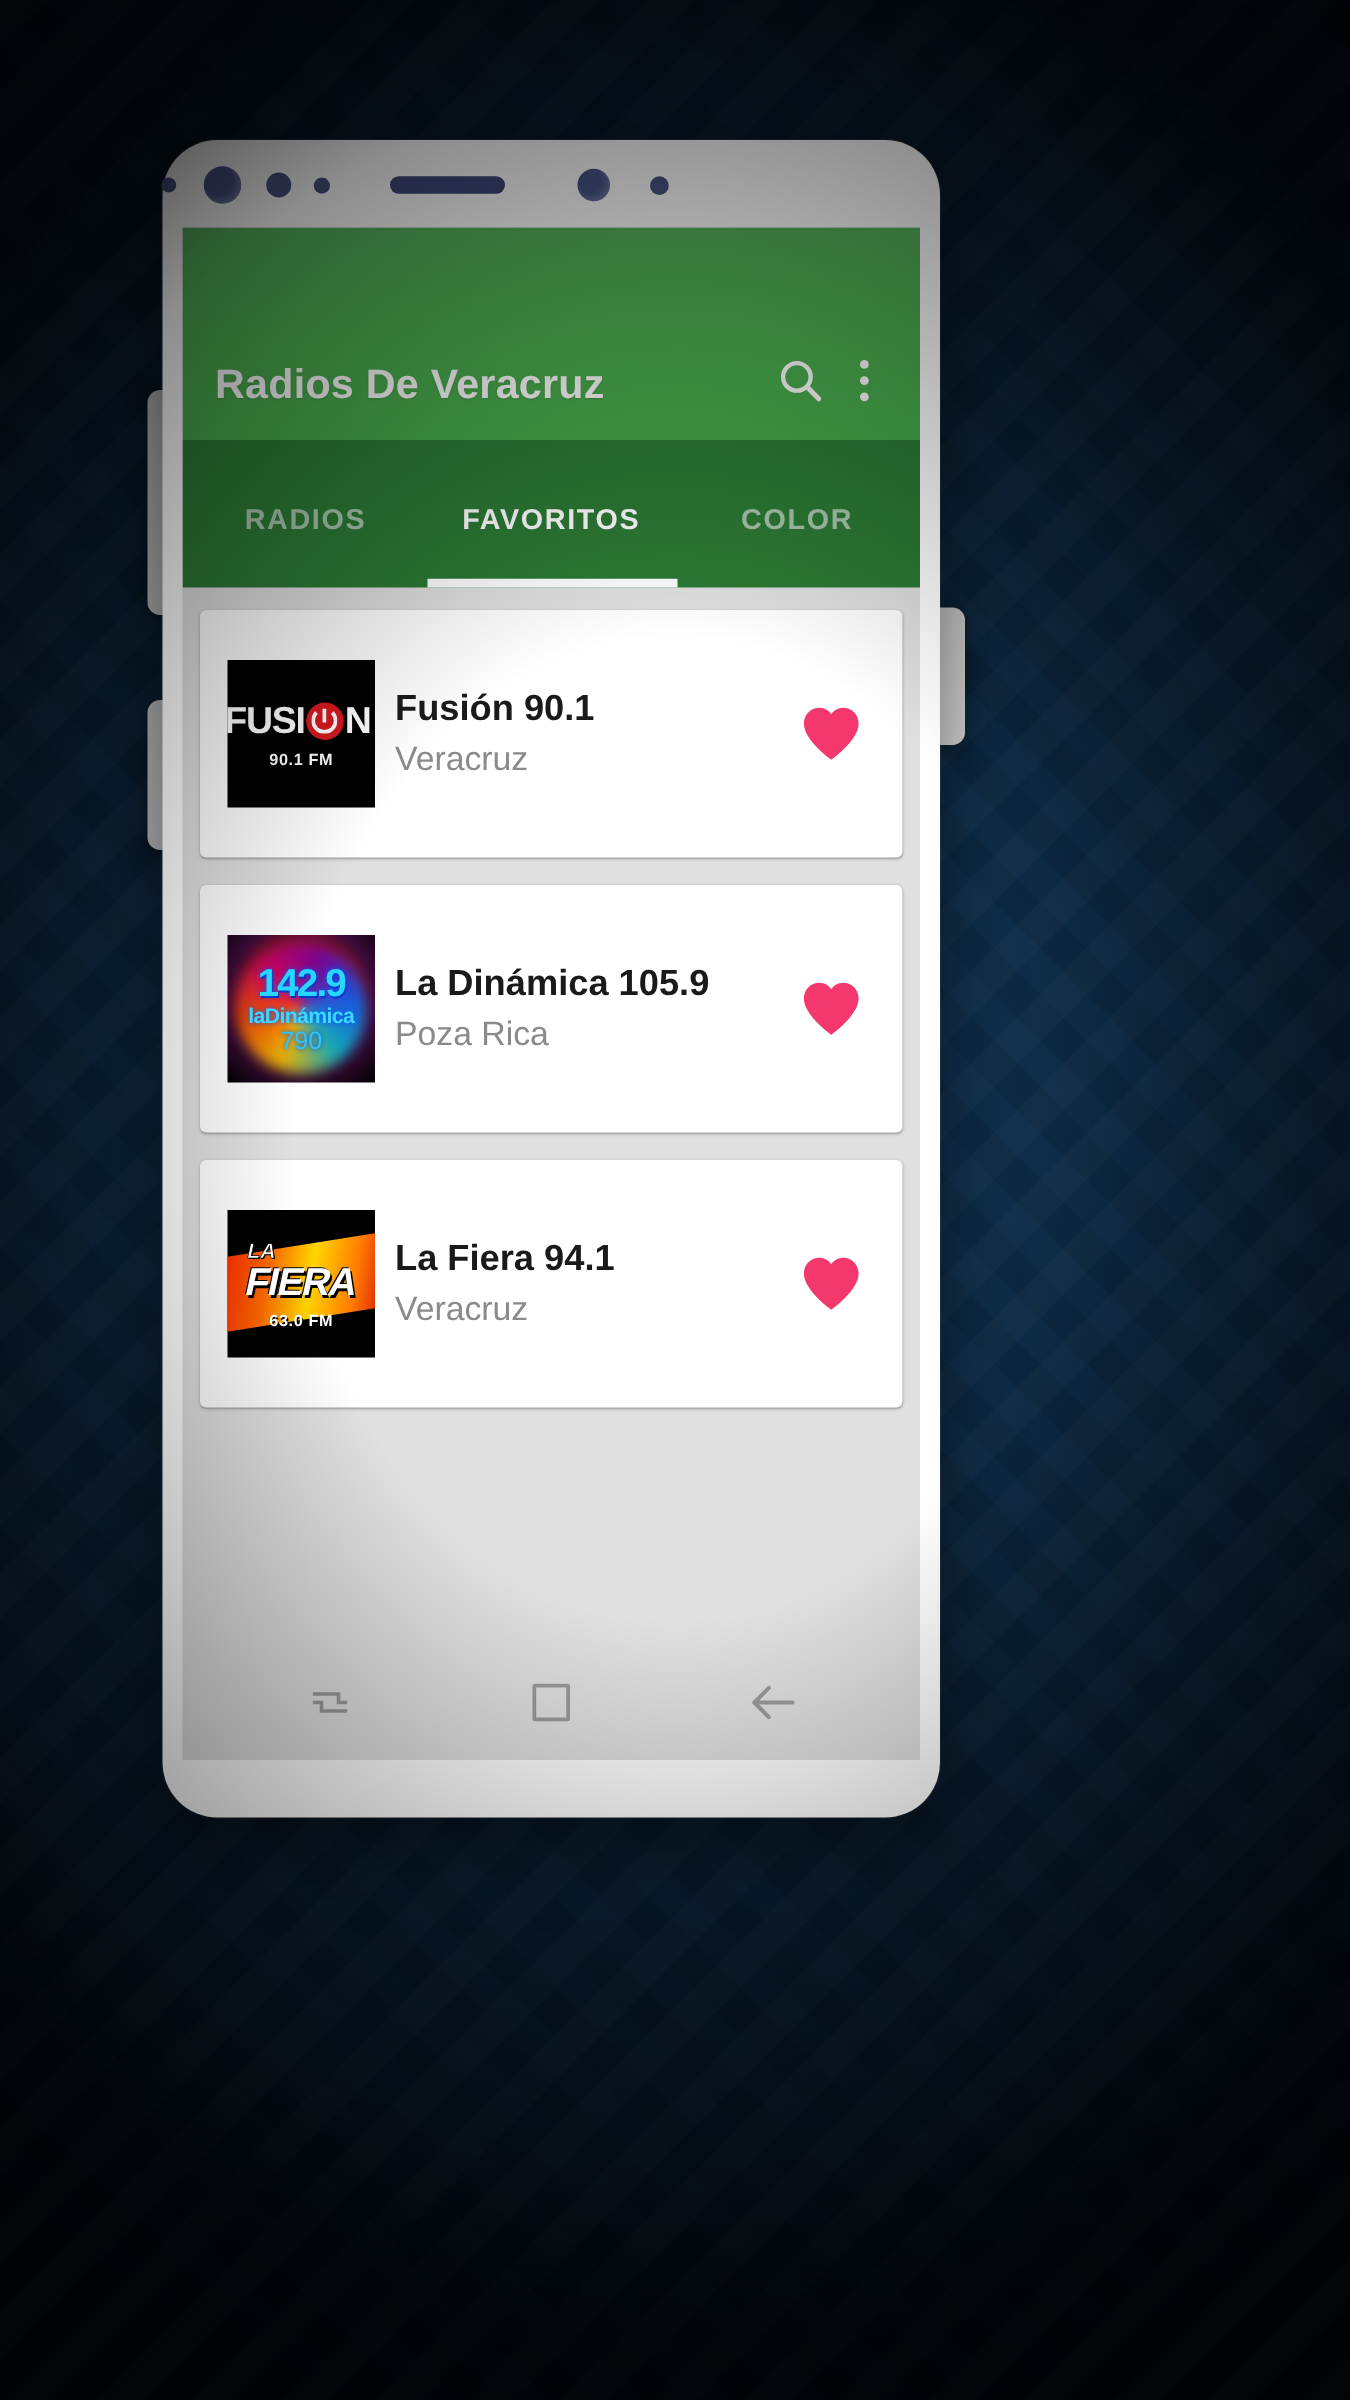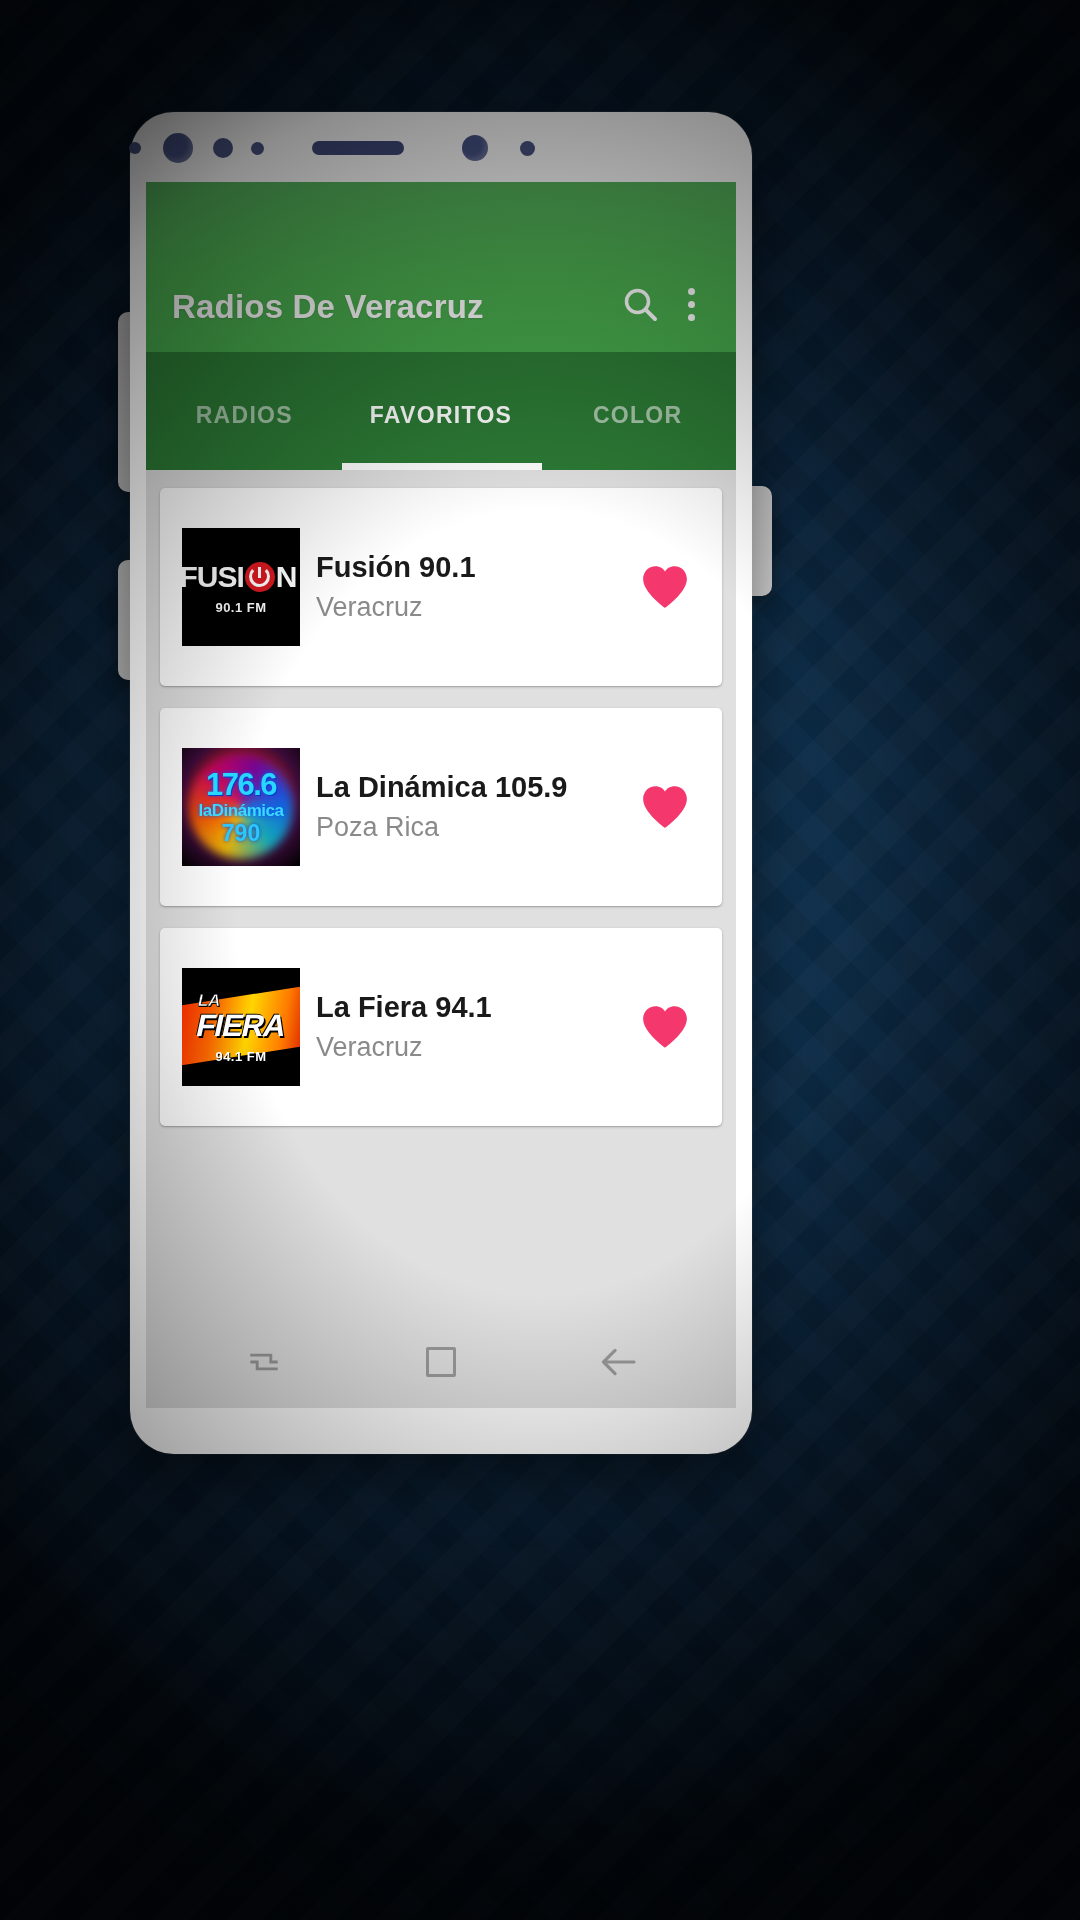--- a/index.html
+++ b/index.html
@@ -257,21 +257,21 @@
     letter-spacing: -1.5px;
   }
   .logo-dinamica .din-2 {
     position: relative; z-index: 2;
     color: #3bd9ff; font-size: 17px; font-weight: bold;
     text-shadow: 0 0 4px #0055ff;
     margin-top: -2px; letter-spacing: -.5px; text-align: center;
   }
   .logo-dinamica .din-3 {
     position: relative; z-index: 2;
-    color: #2ec6ff; font-size: 23px; font-weight: bold;
+    color: #2ec6ff; font-size: 20px; font-weight: normal;
     text-shadow: 0 0 4px #0044cc;
     margin-top: -1px;
   }
 
   
   .logo-fiera {
     background: #000;
     display: flex; flex-direction: column; justify-content: center; align-items: center;
     position: relative;
   }
@@ -392,40 +392,40 @@
           </div>
           <div class="fav-heart">
             <svg width="50" height="46" viewBox="0 0 24 22">
               <path d="M12 21 C12 21 1.5 13.6 1.5 7.1 C1.5 3.6 4.2 1 7.4 1 C9.6 1 11.2 2.2 12 3.5 C12.8 2.2 14.4 1 16.6 1 C19.8 1 22.5 3.6 22.5 7.1 C22.5 13.6 12 21 12 21 Z" fill="#f4376d"></path>
             </svg>
           </div>
         </div>
 
         <div class="station-card">
           <div class="station-logo logo-dinamica">
-            <div class="din-1">176.6</div>
+            <div class="din-1">142.9</div>
             <div class="din-2">laDinámica</div>
             <div class="din-3">790</div>
           </div>
           <div class="station-text">
             <div class="station-name">La Dinámica 105.9</div>
             <div class="station-city">Poza Rica</div>
           </div>
           <div class="fav-heart">
             <svg width="50" height="46" viewBox="0 0 24 22">
               <path d="M12 21 C12 21 1.5 13.6 1.5 7.1 C1.5 3.6 4.2 1 7.4 1 C9.6 1 11.2 2.2 12 3.5 C12.8 2.2 14.4 1 16.6 1 C19.8 1 22.5 3.6 22.5 7.1 C22.5 13.6 12 21 12 21 Z" fill="#f4376d"></path>
             </svg>
           </div>
         </div>
 
         <div class="station-card">
           <div class="station-logo logo-fiera">
             <div class="fie-la">LA</div>
             <div class="fie-main">FIERA</div>
-            <div class="fie-sub">94.1 FM</div>
+            <div class="fie-sub">63.0 FM</div>
           </div>
           <div class="station-text">
             <div class="station-name">La Fiera 94.1</div>
             <div class="station-city">Veracruz</div>
           </div>
           <div class="fav-heart">
             <svg width="50" height="46" viewBox="0 0 24 22">
               <path d="M12 21 C12 21 1.5 13.6 1.5 7.1 C1.5 3.6 4.2 1 7.4 1 C9.6 1 11.2 2.2 12 3.5 C12.8 2.2 14.4 1 16.6 1 C19.8 1 22.5 3.6 22.5 7.1 C22.5 13.6 12 21 12 21 Z" fill="#f4376d"></path>
             </svg>
           </div>

